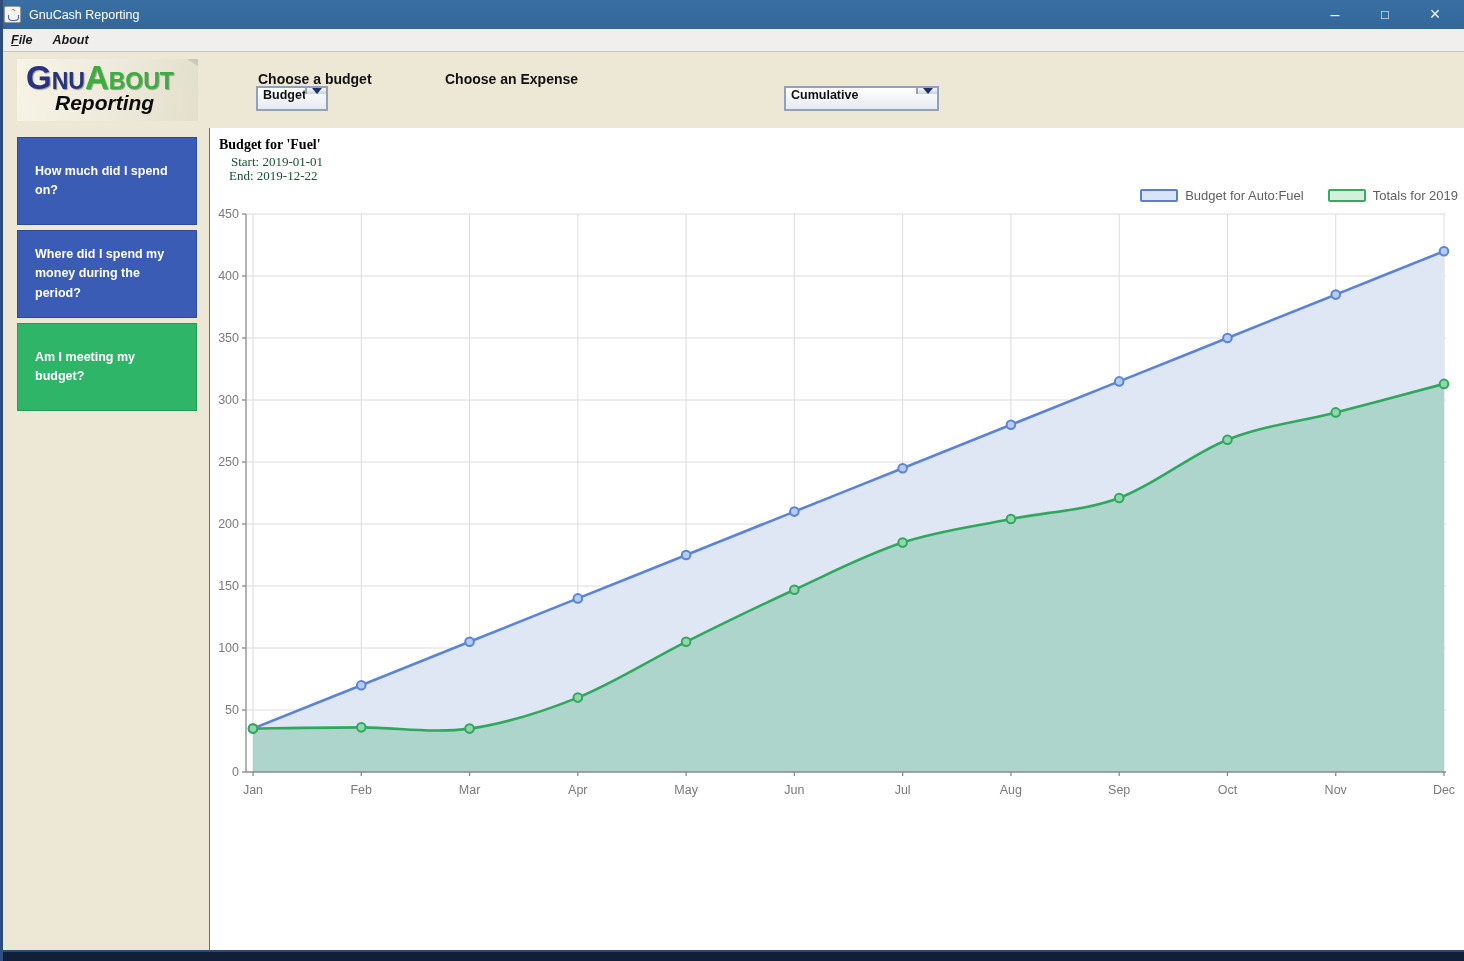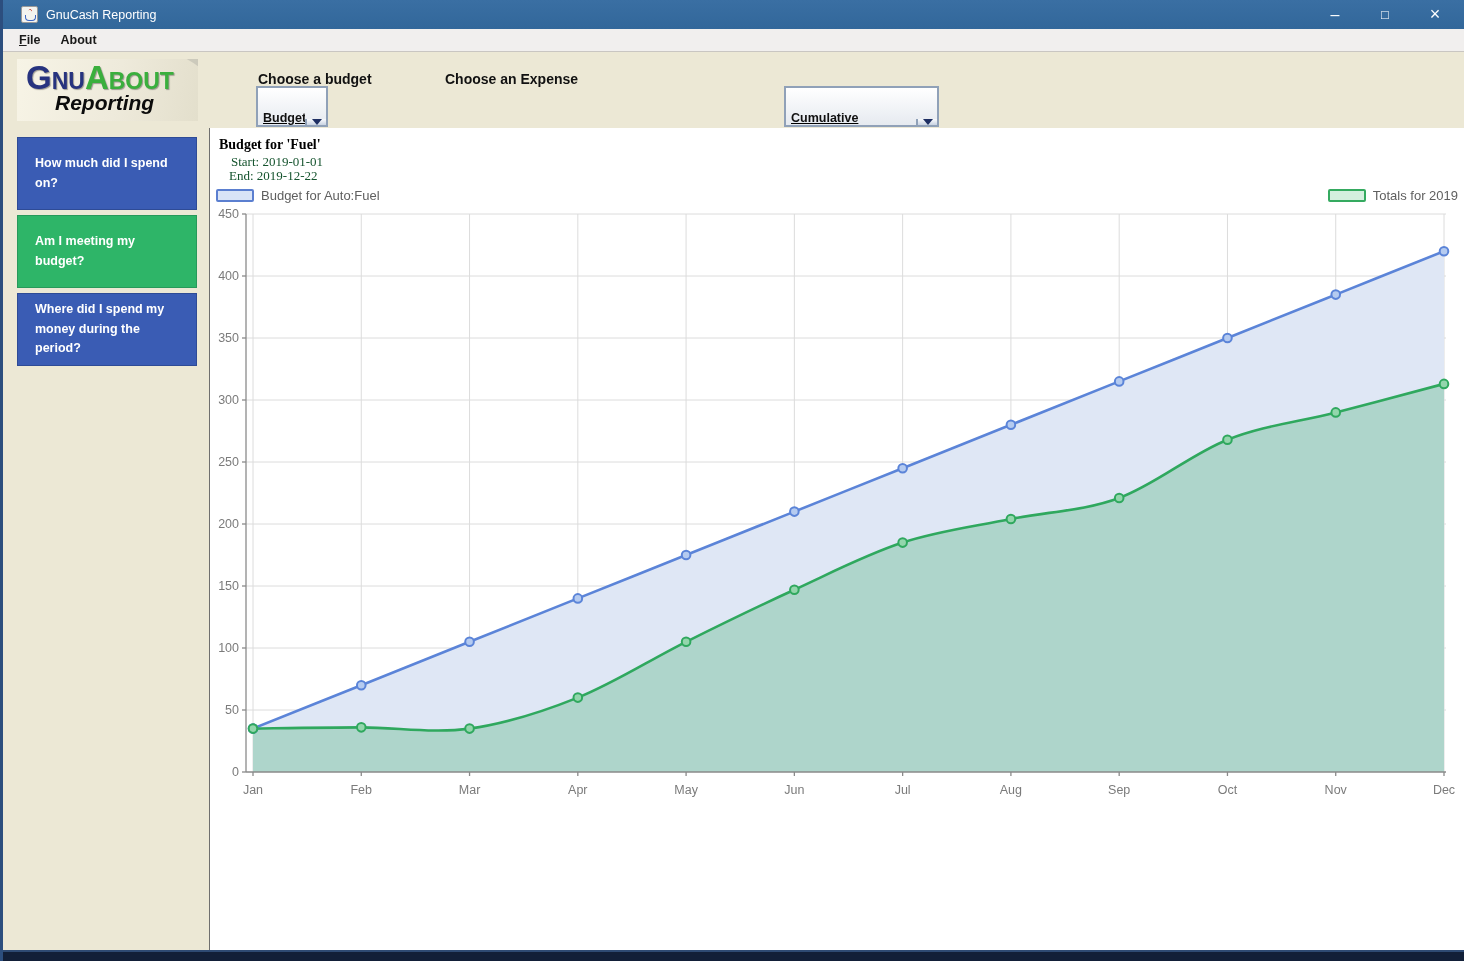--- a/index.html
+++ b/index.html
@@ -4,60 +4,60 @@
 <style>
   * { margin:0; padding:0; box-sizing:border-box; }
   html,body { width:1464px; height:961px; overflow:hidden; }
   body { font-family:"Liberation Sans", sans-serif; background:#fff; position:relative; }
 
   .window { width:1464px; height:961px; display:flex; flex-direction:column;
             border-left:3px solid #2c4e7e; }
 
   
   .titlebar { height:29px; background:linear-gradient(#3a6fa3,#32679a); color:#fff;
-              display:flex; align-items:center; padding:0 10px 0 18px; flex:0 0 auto; }
+              display:flex; align-items:center; padding:0 10px 0 1px; flex:0 0 auto; }
   .java-icon { width:17px; height:17px; background:#f4f4f0; border:1px solid #9a9a9a;
                border-radius:2px; margin-right:8px; position:relative; }
   .java-icon::before { content:""; position:absolute; left:3px; top:8px; width:9px; height:5px;
                border:1.5px solid #3b66c4; border-top:none; border-radius:0 0 4px 4px; }
   .java-icon::after { content:""; position:absolute; left:6px; top:2px; width:4px; height:4px;
                border-top:1.5px solid #c0392b; border-radius:50%; transform:rotate(20deg); }
   .title-text { font-size:12.5px; }
   .win-controls { margin-left:auto; display:flex; align-items:center; gap:28px; padding-right:8px; }
   .win-btn { color:#fff; cursor:default; display:flex; align-items:center; justify-content:center;
              width:22px; height:22px; font-size:15px; }
   .win-btn.min { font-size:16px; }
   .win-btn.max { font-size:13px; }
   .win-btn.close { font-size:18px; }
 
   
   .menubar { height:23px; background:#f1efee; border-bottom:1px solid #c9c6c2;
-             display:flex; align-items:center; padding-left:8px; gap:4px; flex:0 0 auto; }
+             display:flex; align-items:center; gap:4px; flex:0 0 auto;font-style:italic; }
   .menu-item { font-size:12.5px; font-weight:bold; color:#1a1a1a; padding:2px 8px; cursor:default; }
   .menu-item[data-name="menu-file"]::first-letter { text-decoration:underline; }
 
   
   .header { height:76px; background:#ece8d5; position:relative; flex:0 0 auto; }
   .logo-box { position:absolute; left:14px; top:7px; width:181px; height:62px;
               background:linear-gradient(100deg,#f7f4e6 0%,#eeeadb 55%,#e3dfcc 100%);
               overflow:hidden; }
   .logo-swoosh { position:absolute; right:-28px; top:-20px; width:150px; height:70px;
               border:7px solid #b9b8ad; border-radius:50%; opacity:.55;
               border-left-color:transparent; border-bottom-color:transparent; transform:rotate(18deg); }
   .logo-line1 { position:absolute; left:9px; top:2px; font-variant:small-caps;
               font-weight:bold; font-size:33px; letter-spacing:0; line-height:1;
               text-shadow:1px 1px 1px rgba(0,0,0,.35); }
   .logo-gnu { color:#27337f; }
   .logo-cash { color:#3aaf3d; }
   .logo-line2 { position:absolute; left:38px; top:32px; font-weight:bold; font-style:italic;
               font-size:21px; color:#0c0c0c; }
 
   .hdr-label { position:absolute; font-size:14px; font-weight:bold; color:#111; }
-  .combo { position:absolute; height:41px; background:linear-gradient(#ffffff,#e6eaf0);
-           border:2px solid #90a1b8; display:flex; align-items:flex-end;text-decoration:underline; }
+  .combo { position:absolute; height:25px; background:linear-gradient(#ffffff,#e6eaf0);
+           border:2px solid #90a1b8; display:flex; align-items:flex-start; }
   .combo-value { flex:1; font-size:12.5px; font-weight:bold; color:#111;
            display:flex; align-items:center; padding-left:5px; overflow:hidden; white-space:nowrap; }
   .combo-btn { width:21px; border-left:2px solid #90a1b8;
            background:linear-gradient(#fafbfd,#c9d3e2); display:flex; align-items:center; justify-content:center; }
   .combo-arrow { width:0; height:0; border-left:5px solid transparent; border-right:5px solid transparent;
            border-top:6px solid #1f2f63; }
   .submit-btn { position:absolute; left:978px; top:86px; width:74px; height:25px;
            background:linear-gradient(#fdfdfe,#cdd7e4); border:1px solid #7b8eae;
            display:flex; align-items:center; justify-content:center; cursor:default; }
   .submit-inner { border:1px solid #9fb4cd; padding:1px 4px; font-size:12.5px; font-weight:bold; color:#111; }
@@ -67,35 +67,35 @@
   .lbl-expense { left:442px; top:19px; }
   .combo-budget  { left:253px; top:34px; width:72px; }
   .combo-expense { left:441px; top:34px; width:300px; }
   .combo-mode    { left:781px; top:34px; width:155px; }
   .submit-btn    { top:86px; }
 
   
   .main-row { flex:1 1 auto; display:flex; min-height:0; }
   .sidebar { width:207px; background:#ece8d5; border-right:1px solid #6f6f6f;
              padding:9px 0 0 14px; flex:0 0 auto; }
-  .side-btn { width:180px; height:73px; margin-bottom:5px; background:#3a5cb4;
+  .side-btn { width:180px; height:88px; margin-bottom:5px; background:#3a5cb4;
               border:1px solid #2e4b96; color:#fff; font-size:12.5px; font-weight:bold;
               display:flex; align-items:center; text-align:left; padding:0 14px 0 17px;
               line-height:1.55; cursor:default; }
   .side-btn.active { background:#2eb568; border-color:#27995a; }
 
   .content { flex:1 1 auto; background:#fff; position:relative; }
   .report-title { position:absolute; left:9px; top:9px; font-family:"Liberation Serif", serif;
               font-weight:bold; font-size:14px; color:#000; }
   .report-sub { position:absolute; font-family:"Liberation Serif", serif; font-size:13px; color:#14532d; }
   .report-start { left:21px; top:26px; }
   .report-end   { left:19px; top:40px; }
 
-  .legend { position:absolute; left:0; right:0; top:60px; display:flex; justify-content:space-between;
-            align-items:center; gap:12px; }
+  .legend { position:absolute; left:0; right:0; top:60px; display:flex; justify-content:flex-end;
+            align-items:center; gap:12px;padding-left:42px; }
   .legend-item { display:flex; align-items:center; gap:7px; margin:0 6px; }
   .legend-swatch { width:38px; height:13px; border-radius:2px; border:2px solid #000; }
   .legend-label { font-size:13px; color:#5f5f5f; }
 
   .chart-svg { position:absolute; left:0; top:0; width:1255px; height:700px; }
 
   
   .bottom-strip { flex:0 0 auto; height:11px; background:#121f38; border-top:2px solid #2e4a73; }
 </style>
 </head>
@@ -145,22 +145,22 @@
     </div>
 
     <div class="submit-btn" data-name="submit-button">
       <span class="submit-inner" data-name="submit-button-label">Submit</span>
     </div>
   </div>
 
   <div class="main-row">
     <div class="sidebar" data-name="question-sidebar">
       <div class="side-btn" data-name="sidebar-item-spend-on">How much did I spend on?</div>
+      <div class="side-btn" data-name="sidebar-item-spend-where">Where did I spend my money during the period?</div>
       <div class="side-btn active" data-name="sidebar-item-meeting-budget">Am I meeting my budget?</div>
-      <div class="side-btn" data-name="sidebar-item-spend-where">Where did I spend my money during the period?</div>
     </div>
 
     <div class="content" data-name="report-panel">
       <div class="report-title" data-name="report-title">Budget for 'Fuel'</div>
       <div class="report-sub report-start" data-name="report-start-date">Start: 2019-01-01</div>
       <div class="report-sub report-end" data-name="report-end-date">End: 2019-12-22</div>
 
       <svg class="chart-svg" id="chart" data-name="budget-line-chart" viewBox="0 0 1255 700" xmlns="http://www.w3.org/2000/svg">
           <line x1="36" y1="582" x2="1236" y2="582" stroke="#dcdcdc" stroke-width="1"></line>
           <line x1="36" y1="520" x2="1236" y2="520" stroke="#dcdcdc" stroke-width="1"></line>

